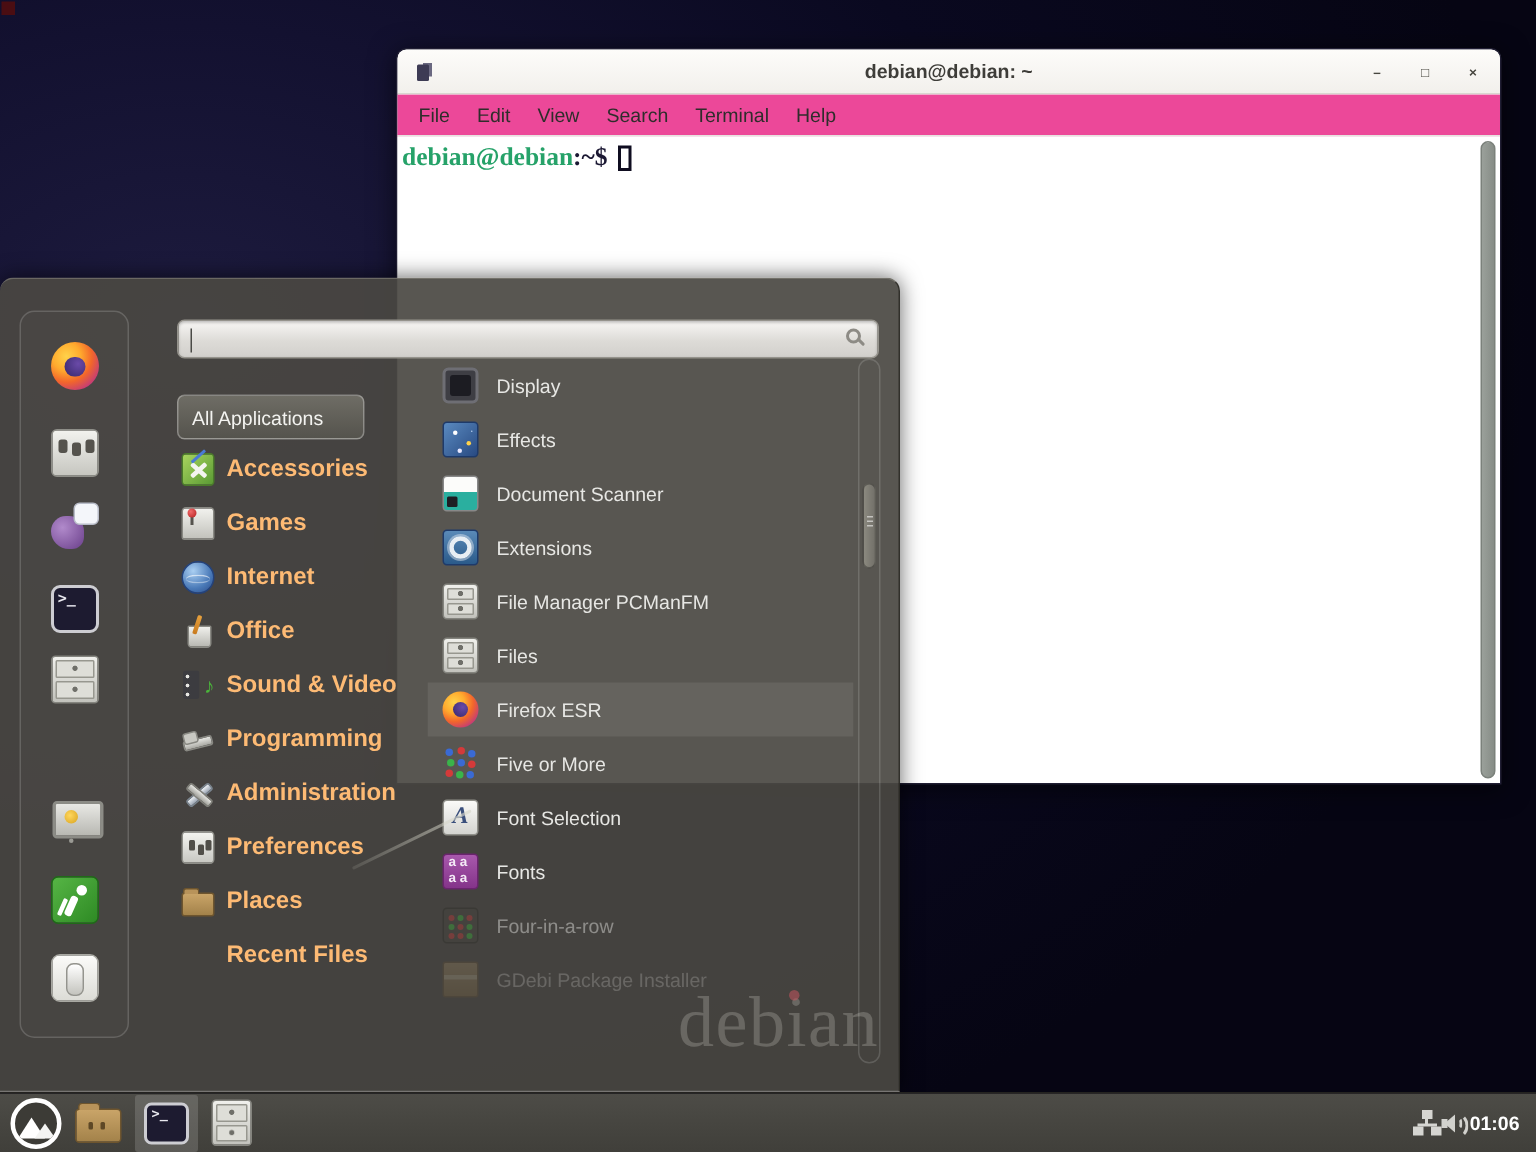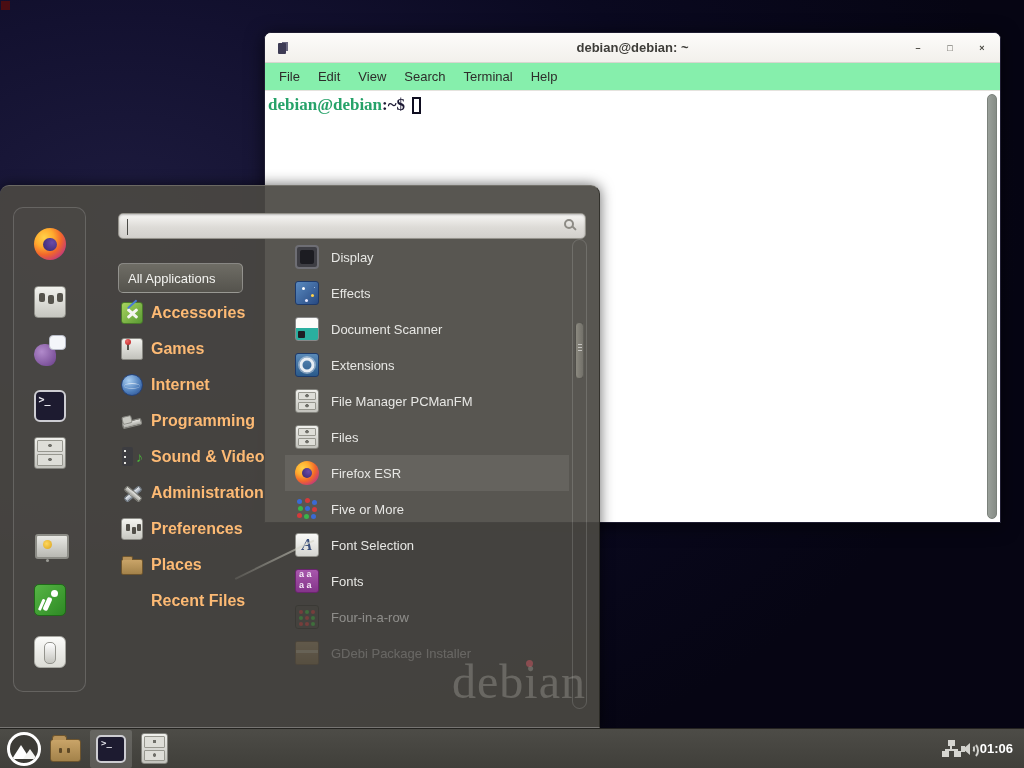--- a/index.html
+++ b/index.html
@@ -26,21 +26,21 @@
     background:linear-gradient(#fdfcfa, #f2f0ec);
     border-bottom:1px solid #d9d6d0;
     position:relative; display:flex; align-items:center; justify-content:center;
   }
   .titlebar-title { font-size:13px; font-weight:bold; color:#3e3d39; }
   .titlebar-appicon { position:absolute; left:13px; top:10px; width:8px; height:11px;
     background:#3d3b54; border-radius:1px; box-shadow:3px -2px 0 -1px #6a6880; }
   .win-buttons { position:absolute; right:12px; top:0; height:30px; display:flex; align-items:center; gap:20px; }
   .win-btn { font-size:9px; font-weight:bold; color:#47463f; width:12px; text-align:center; cursor:default; }
   .menubar {
-    height:28px; background:#86efac; border-bottom:1px solid #e5e3de;
+    height:28px; background:#ec4899; border-bottom:1px solid #e5e3de;
     display:flex; align-items:center; padding-left:5px;
   }
   .menubar-item { font-size:13px; color:#2e2d2b; padding:0 9px; }
   .terminal-body { position:relative; height:431px; background:#ffffff; }
   .prompt-line { padding:4px 0 0 3px; font-family:Liberation Serif, serif; font-size:17px; font-weight:bold; white-space:nowrap; }
   .prompt-user { color:#26a269; }
   .prompt-rest { color:#1b1833; }
   .term-cursor { display:inline-block; width:9px; height:17px; border:2px solid #0f0d20; margin-left:7px; vertical-align:text-bottom; background:#fff; }
   .term-scrollbar { position:absolute; right:3px; top:3px; bottom:3px; width:10px;
     background:linear-gradient(90deg,#9aa09a,#878d87); border-radius:6px; border:1px solid #7b817b; }
@@ -341,26 +341,30 @@
           </div>
           <div class="cat-row">
             <span class="cat-ico games-icon"></span>
             <span class="cat-label">Games</span>
           </div>
           <div class="cat-row">
             <span class="cat-ico internet-icon"></span>
             <span class="cat-label">Internet</span>
           </div>
           <div class="cat-row">
+            <span class="cat-ico office-icon"></span>
+            <span class="cat-label">Office</span>
+          </div>
+          <div class="cat-row">
+            <span class="cat-ico sound-video-icon"></span>
+            <span class="cat-label">Sound &amp; Video</span>
+          </div>
+          <div class="cat-row">
             <span class="cat-ico programming-icon"></span>
             <span class="cat-label">Programming</span>
-          </div>
-          <div class="cat-row">
-            <span class="cat-ico sound-video-icon"></span>
-            <span class="cat-label">Sound &amp; Video</span>
           </div>
           <div class="cat-row">
             <span class="cat-ico administration-icon"></span>
             <span class="cat-label">Administration</span>
           </div>
           <div class="cat-row">
             <span class="cat-ico preferences-icon"></span>
             <span class="cat-label">Preferences</span>
           </div>
           <div class="cat-row">

